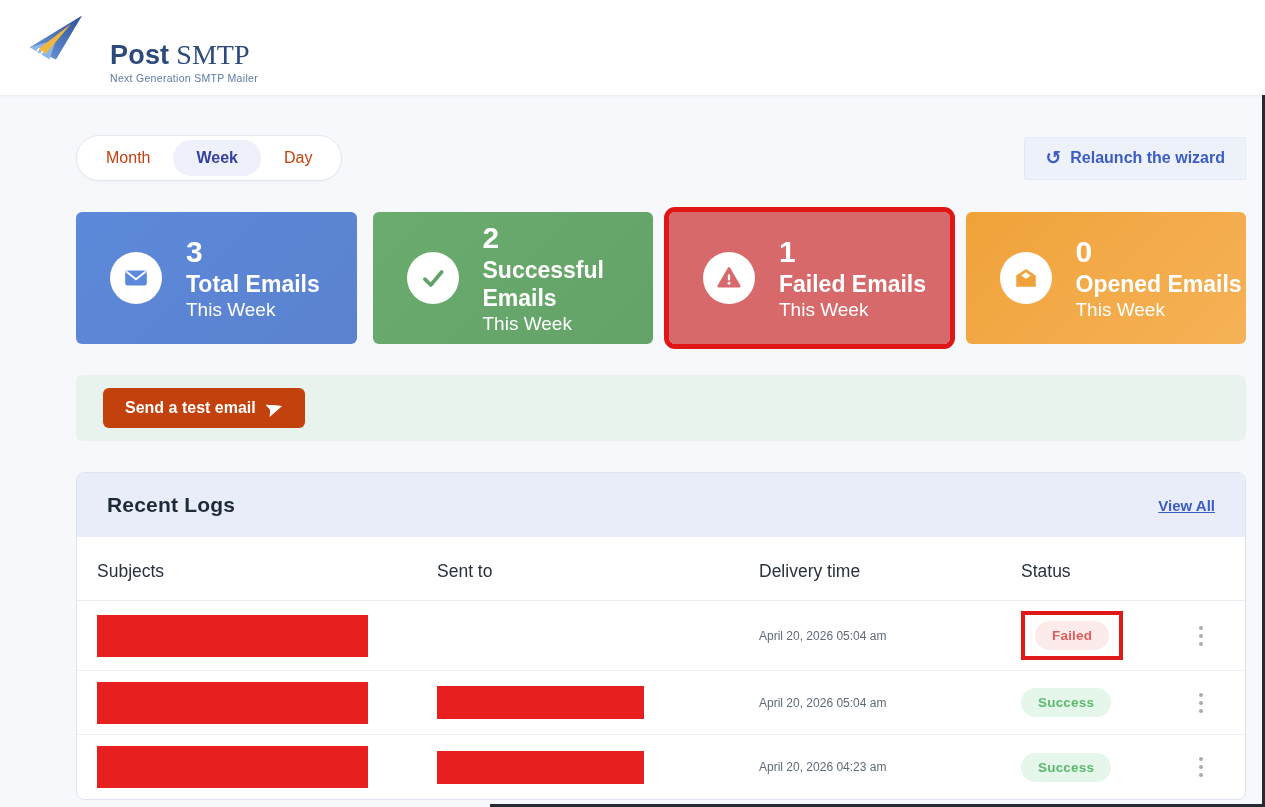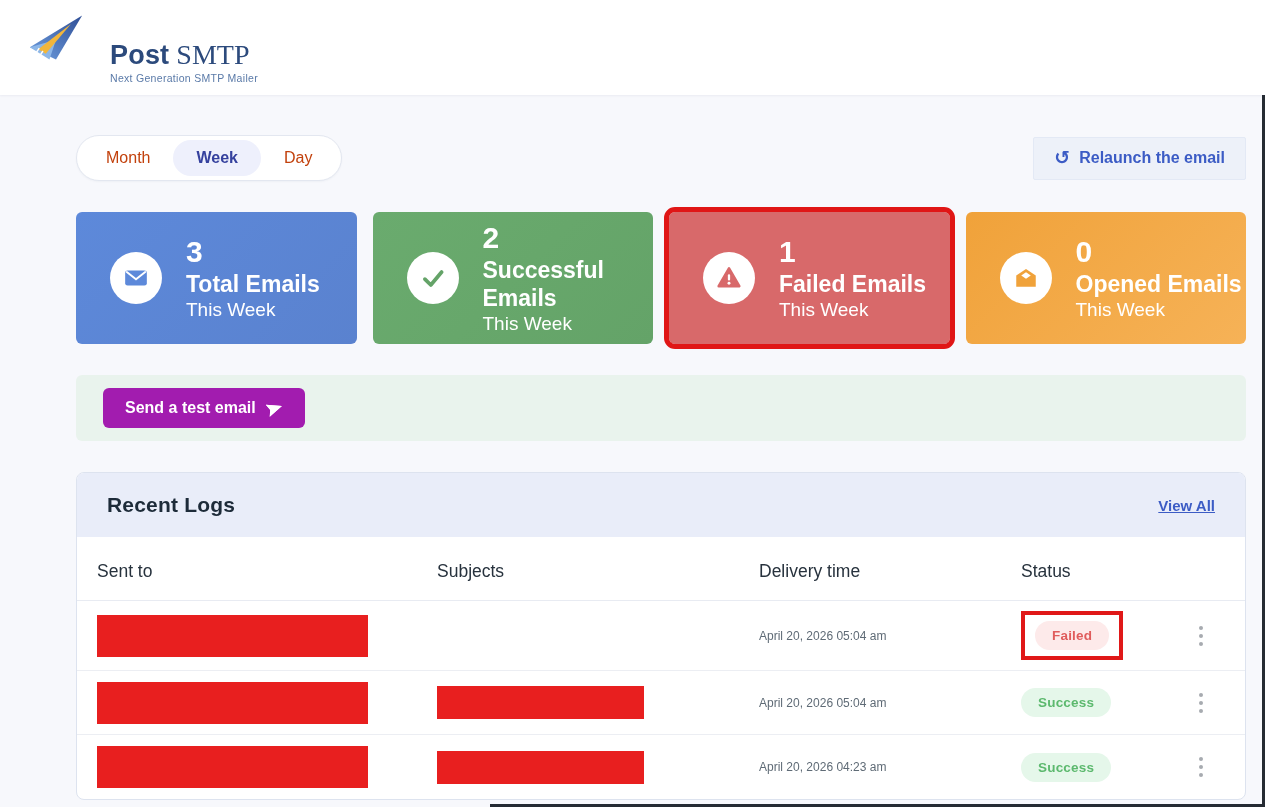--- a/index.html
+++ b/index.html
@@ -77,21 +77,21 @@
     display:flex; align-items:center; justify-content:space-between;
     padding:0 20px 0 27px; margin-bottom:31px;
   }
   .banner-left { display:flex; align-items:center; gap:15px; }
   .check-circle {
     width:26px; height:26px; border-radius:50%; background:#5fae7c;
     display:flex; align-items:center; justify-content:center; color:#fff;
   }
   .banner-msg { font-size:17px; font-weight:700; color:#23313f; }
   .test-email-btn {
-    background:#a21caf; color:#fff; font-weight:700; font-size:16px;
+    background:#c2410c; color:#fff; font-weight:700; font-size:16px;
     border:none; border-radius:6px; padding:11px 22px;
     display:flex; align-items:center; gap:10px; cursor:pointer; font-family:inherit;
   }
 
   
   .logs-card { background:#fff; border:1px solid #dde3ef; border-radius:8px; overflow:hidden; }
   .logs-head {
     background:#e9edf9; padding:20px 30px;
     display:flex; justify-content:space-between; align-items:center;
   }
@@ -157,21 +157,21 @@
 <div class="main">
 
   <div class="toolbar">
     <div class="period-toggle">
       <button class="period-opt">Month</button>
       <button class="period-opt active">Week</button>
       <button class="period-opt">Day</button>
     </div>
     <button class="relaunch-btn">
       <span class="rotate-icon">↺</span>
-      <span>Relaunch the email</span>
+      <span>Relaunch the wizard</span>
     </button>
   </div>
 
   <div class="stats">
 
     <div class="stat-card card-blue">
       <div class="stat-iconwrap">
         <svg width="26" height="26" viewBox="0 0 24 24">
           <rect x="2" y="5" width="20" height="14" rx="2.2" fill="currentColor"></rect>
           <path d="M3.5 6.5 L12 13.2 L20.5 6.5" stroke="#fff" stroke-width="1.8" fill="none" stroke-linecap="round"></path>
@@ -239,22 +239,22 @@
     </button>
   </div>
 
   <section class="logs-card">
     <div class="logs-head">
       <span class="logs-title">Recent Logs</span>
       <a class="view-all">View All</a>
     </div>
 
     <div class="log-grid logs-colhead">
+      <span class="col-label">Subjects</span>
       <span class="col-label">Sent to</span>
-      <span class="col-label">Subjects</span>
       <span class="col-label">Delivery time</span>
       <span class="col-label">Status</span>
       <span></span>
     </div>
 
     <div class="log-grid log-row">
       <div>
           <div class="redact subject"></div>
         </div>
       <div></div>

